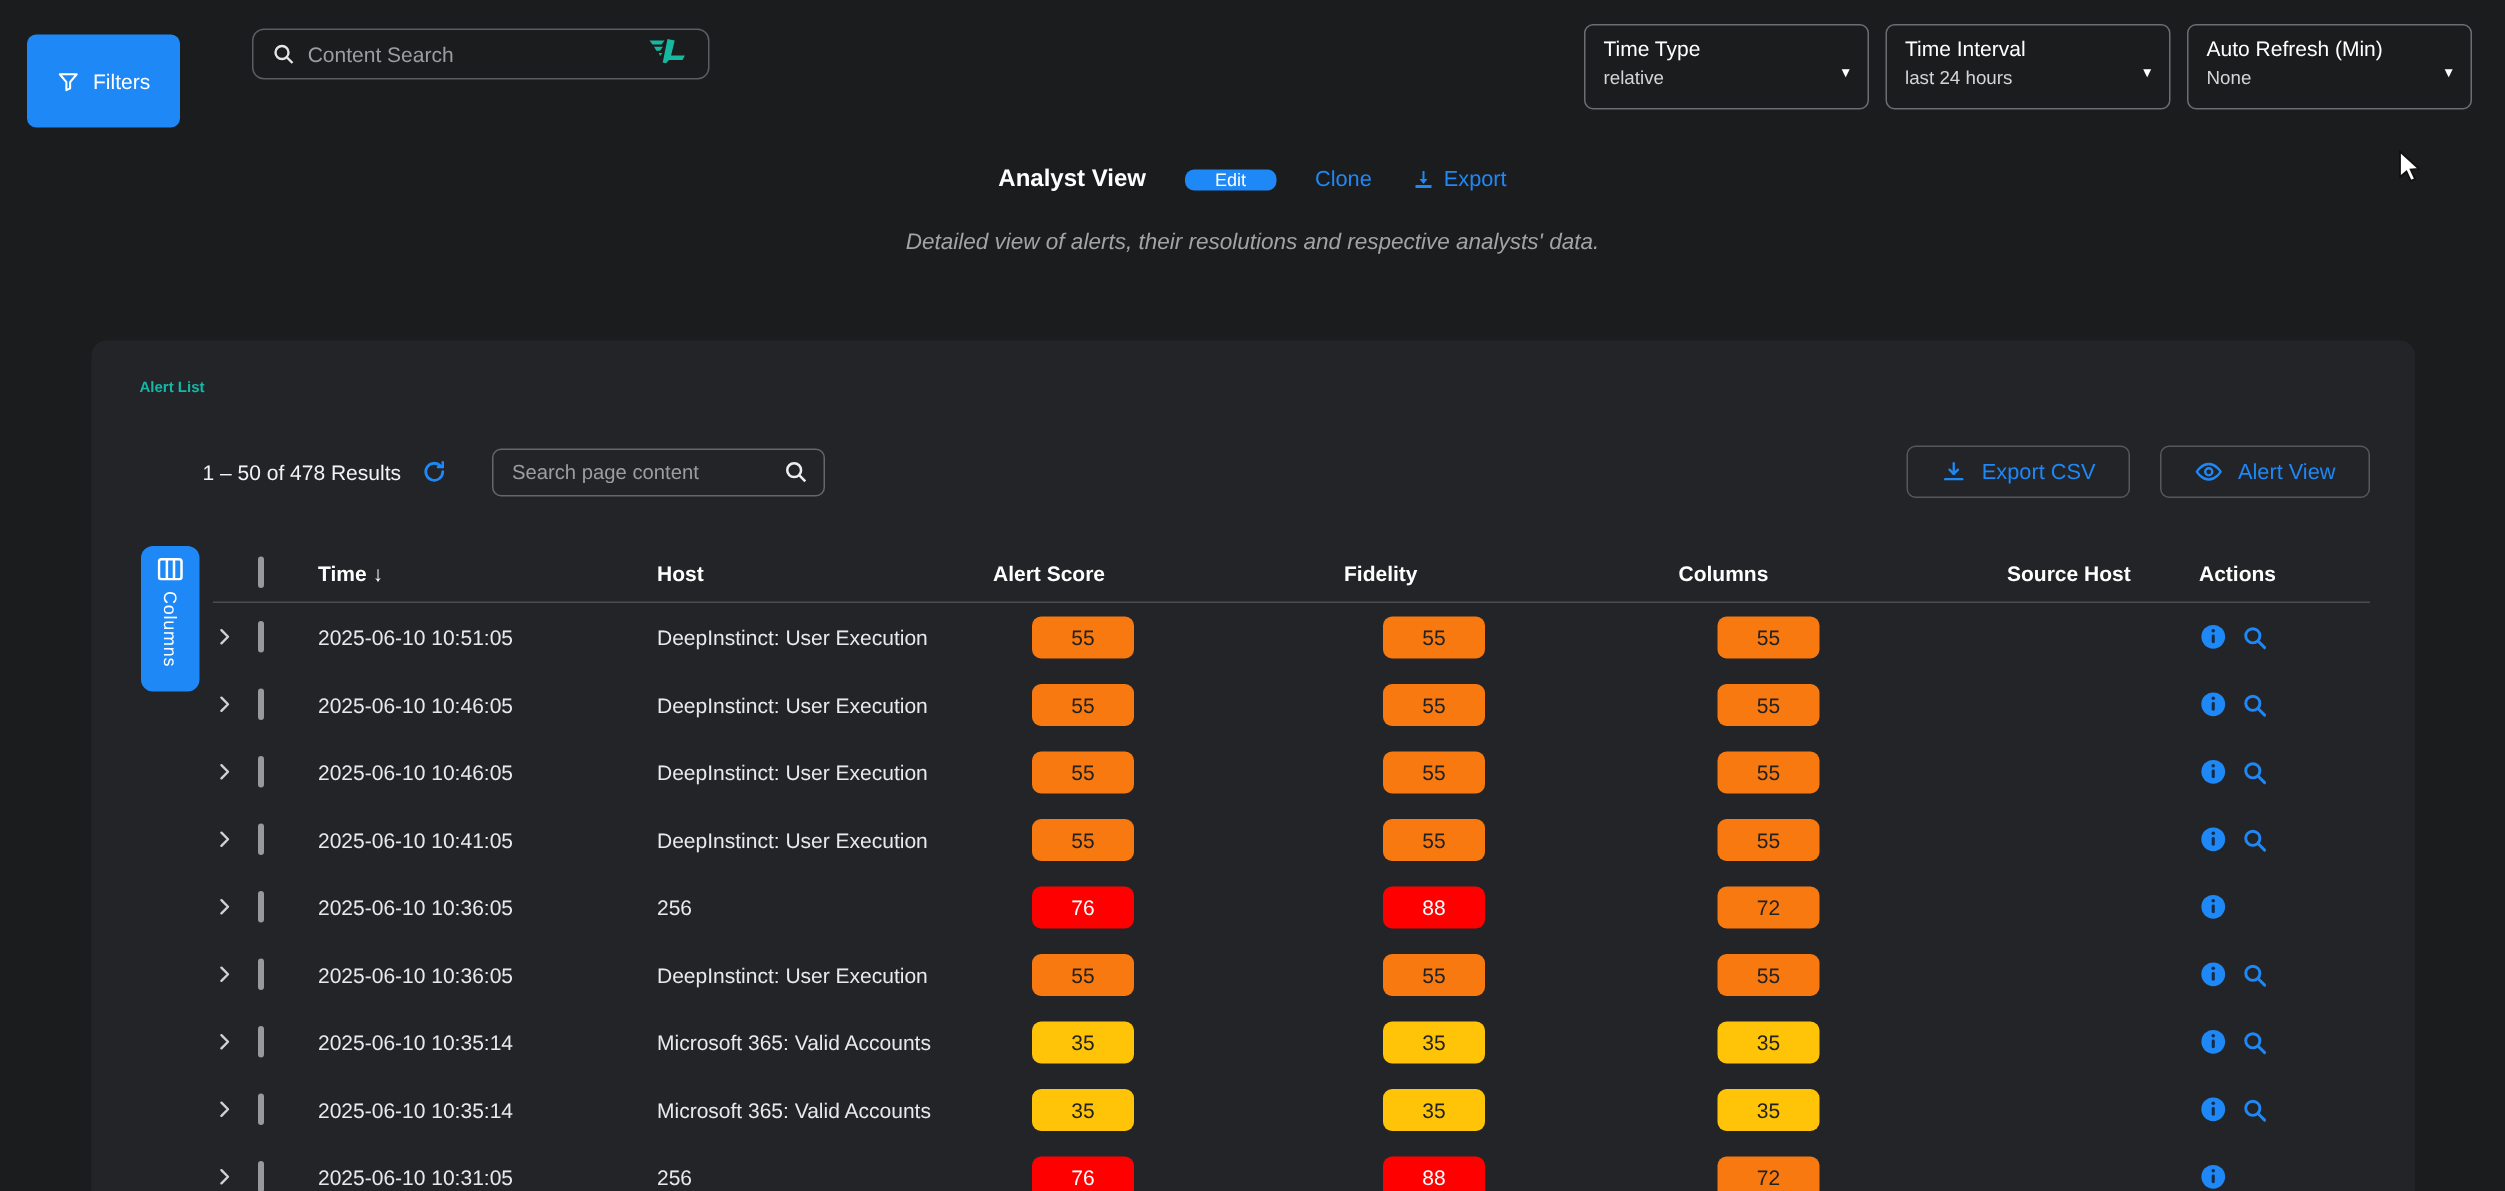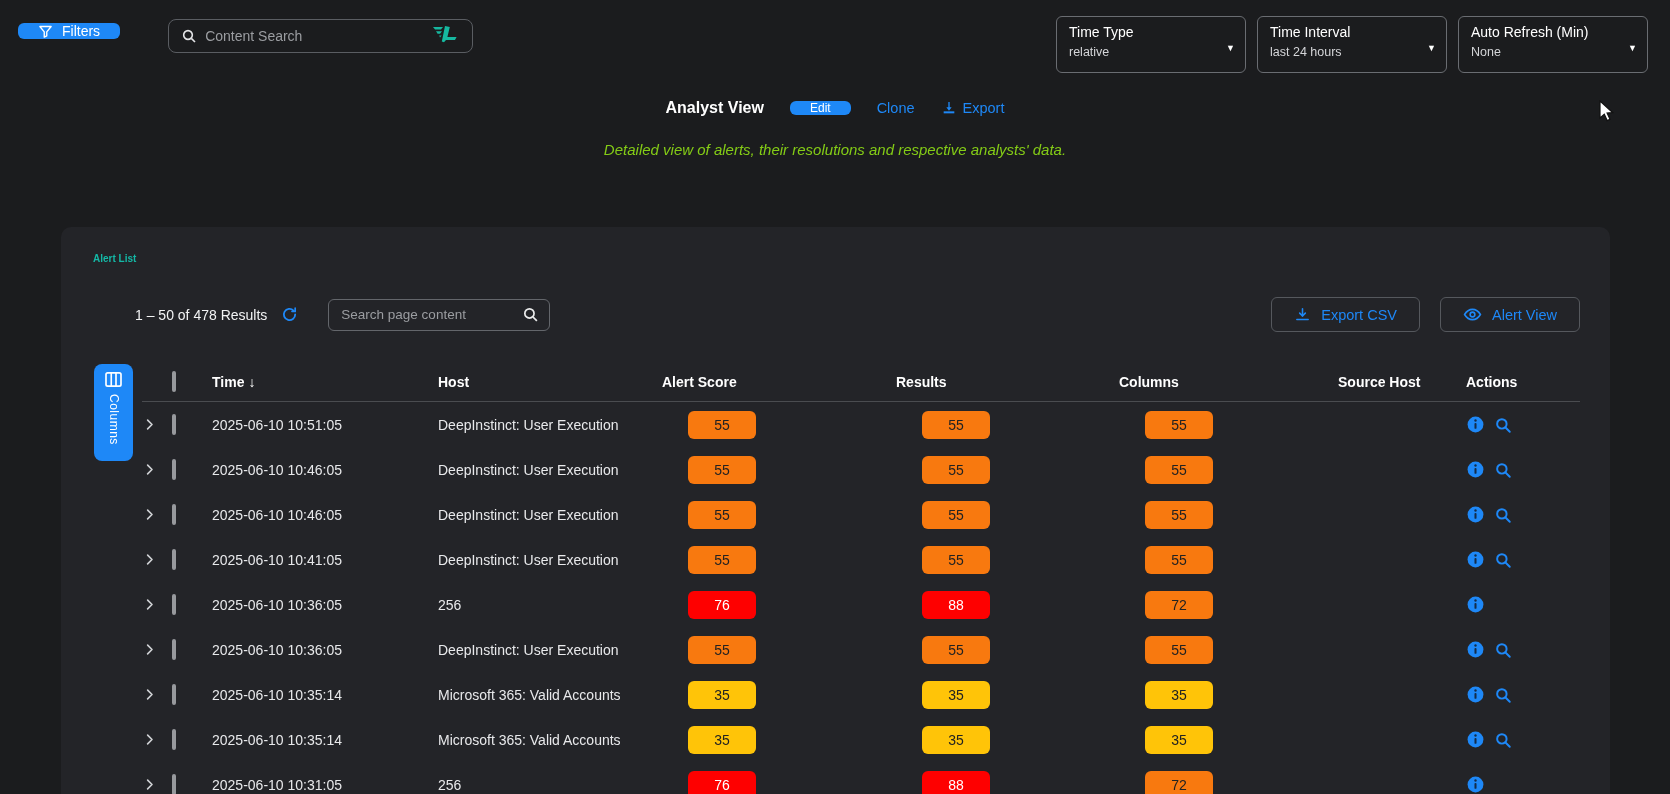--- a/index.html
+++ b/index.html
@@ -8,21 +8,21 @@
     background: var(--page-bg, #1b1c1e);
     font-family: "Liberation Sans", sans-serif;
     color:#e6e7e9;
     position:relative;
   }
   
   .topbar { display:flex; align-items:flex-start; padding:16px 22px 0 18px; }
   .btn-filters {
     display:flex; align-items:center; gap:9px;
     background:var(--accent, #1e88f7); color:#fff;
-    border:none; border-radius:6px; padding:0 20px;
+    border:none; border-radius:6px; padding:23px 20px;
     font-size:14px; margin-top:7px; cursor:pointer;
     font-family:inherit;
   }
   .content-search {
     display:flex; align-items:center; gap:8px;
     border:1px solid #5a5d62; border-radius:8px;
     height:34px; width:305px; margin-left:48px; margin-top:3px;
     padding:0 12px; background:transparent;
   }
   .content-search input {
@@ -42,21 +42,21 @@
     position:absolute; right:10px; top:26px; font-size:9px; color:#fff;
   }
   
   .view-row { display:flex; align-items:center; justify-content:center; gap:26px; margin-top:26px; }
   .view-title { font-size:16px; font-weight:bold; color:#fff; }
   .btn-edit {
     background:var(--accent, #1e88f7); color:#fff; border:none; border-radius:6px;
     padding:0 20px; font-size:12px; cursor:pointer; font-family:inherit;
   }
   .link-blue { color:var(--accent, #1e88f7); font-size:14.5px; text-decoration:none; display:flex; align-items:center; gap:6px; cursor:pointer; }
-  .subtitle { text-align:center; font-style:italic; font-size:15px; color:#84cc16; margin-top:24px; }
+  .subtitle { text-align:center; font-style:italic; font-size:15px; color:#a3a3a3; margin-top:24px; }
   
   .panel {
     position:absolute; left:61px; right:60px; top:227px; bottom:-20px;
     background:var(--panel-bg, #232428); border-radius:10px;
     padding:26px 30px 0 30px;
   }
   .panel-title { font-size:10px; color:#14b8a6; margin-left:2px;font-weight:bold; }
   .controls-row { display:flex; align-items:center; margin-top:33px; }
   .results-group { display:flex; align-items:center; gap:14px; margin-left:44px; }
   .results-text { font-size:14px; color:#f2f3f4; }
@@ -246,21 +246,21 @@
     <div class="grid">
       <div class="trow thead">
         <span></span>
         <span><span class="cbx"></span></span>
         <span class="th">
           <span>Time</span>
           <span class="sort-arrow">↓</span>
         </span>
         <span class="th">Host</span>
         <span class="th">Alert Score</span>
-        <span class="th">Results</span>
+        <span class="th">Fidelity</span>
         <span class="th">Columns</span>
         <span class="th">Source Host</span>
         <span class="th">Actions</span>
       </div>
       <div id="table-body">
   <div class="trow">
     <span class="chev">
       <svg width="15" height="15" viewBox="0 0 24 24" fill="none" stroke="#cfd1d4" stroke-width="2.6" stroke-linecap="round" stroke-linejoin="round">
                 <polyline points="9 5 16 12 9 19"></polyline>
               </svg>

